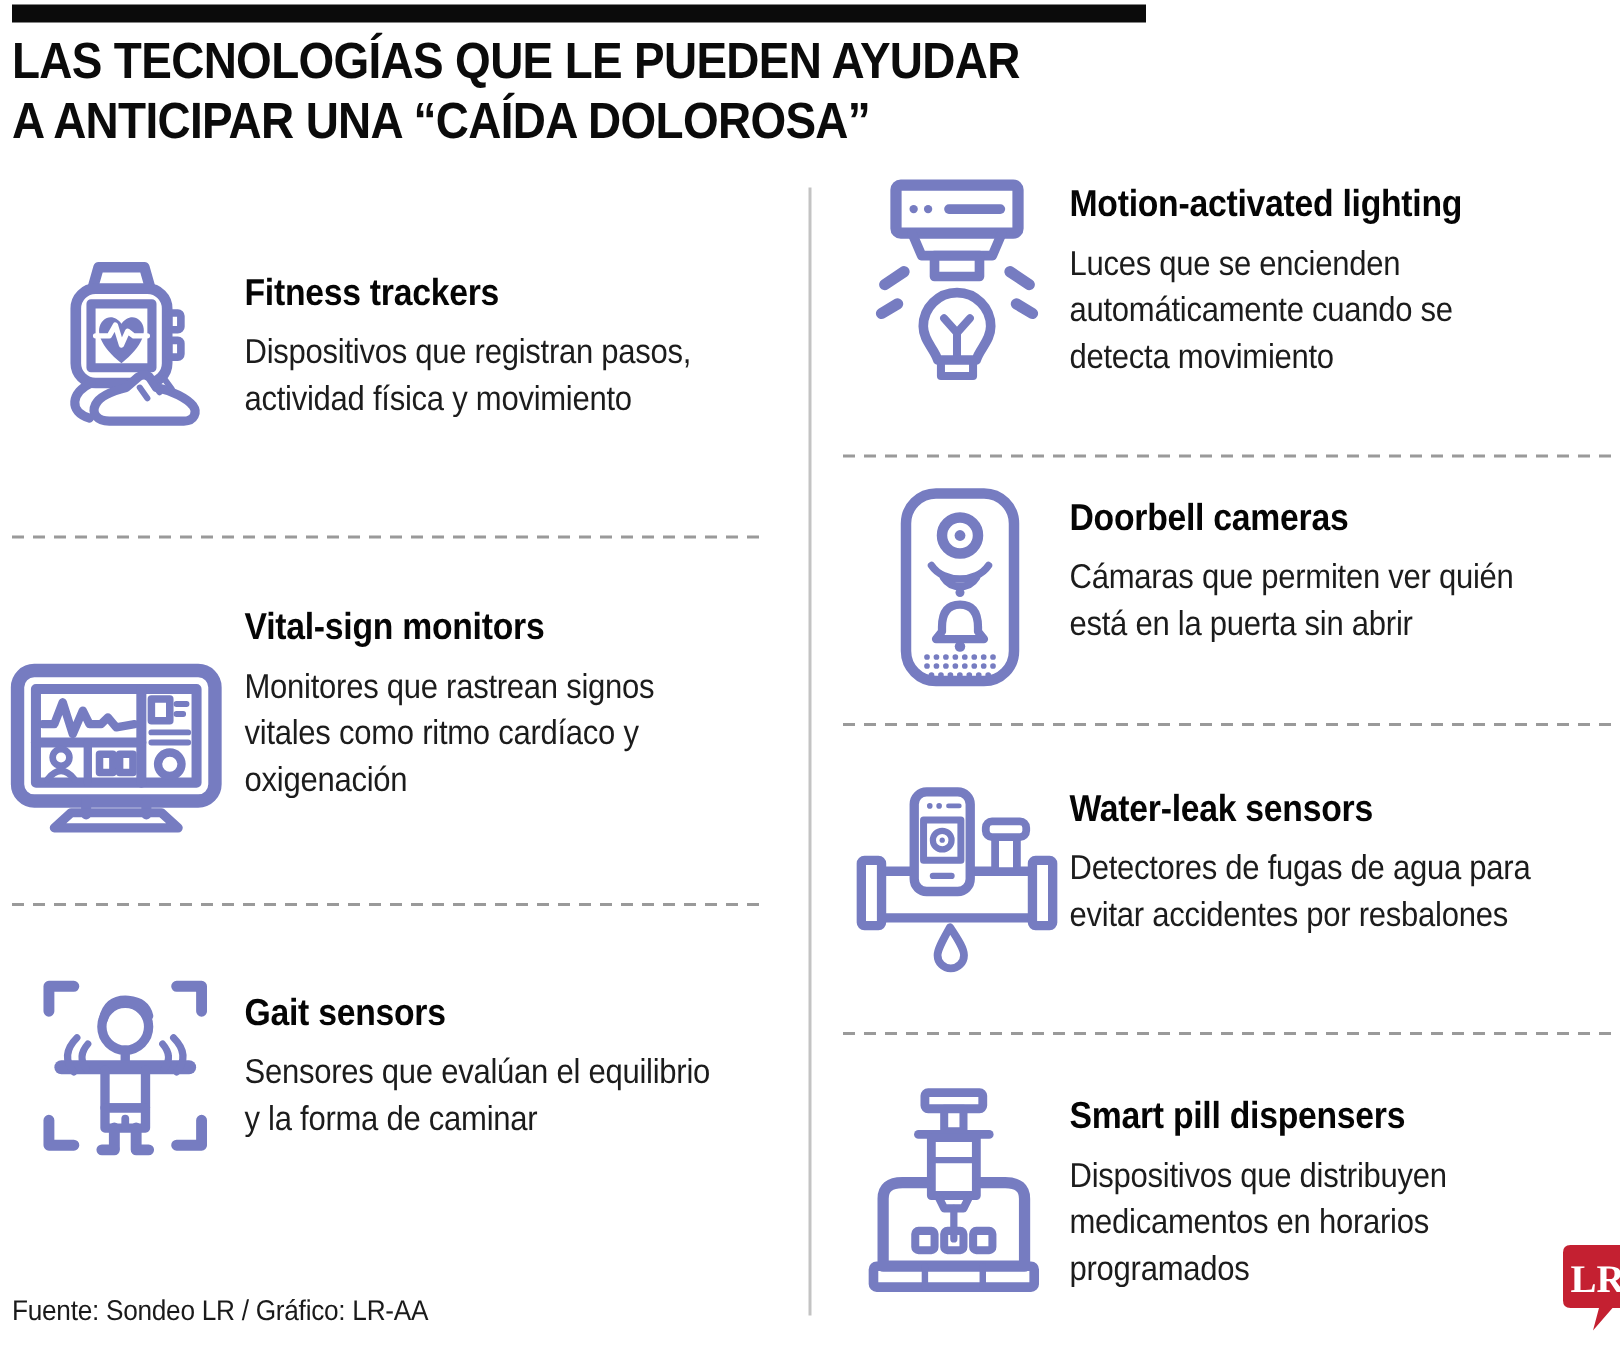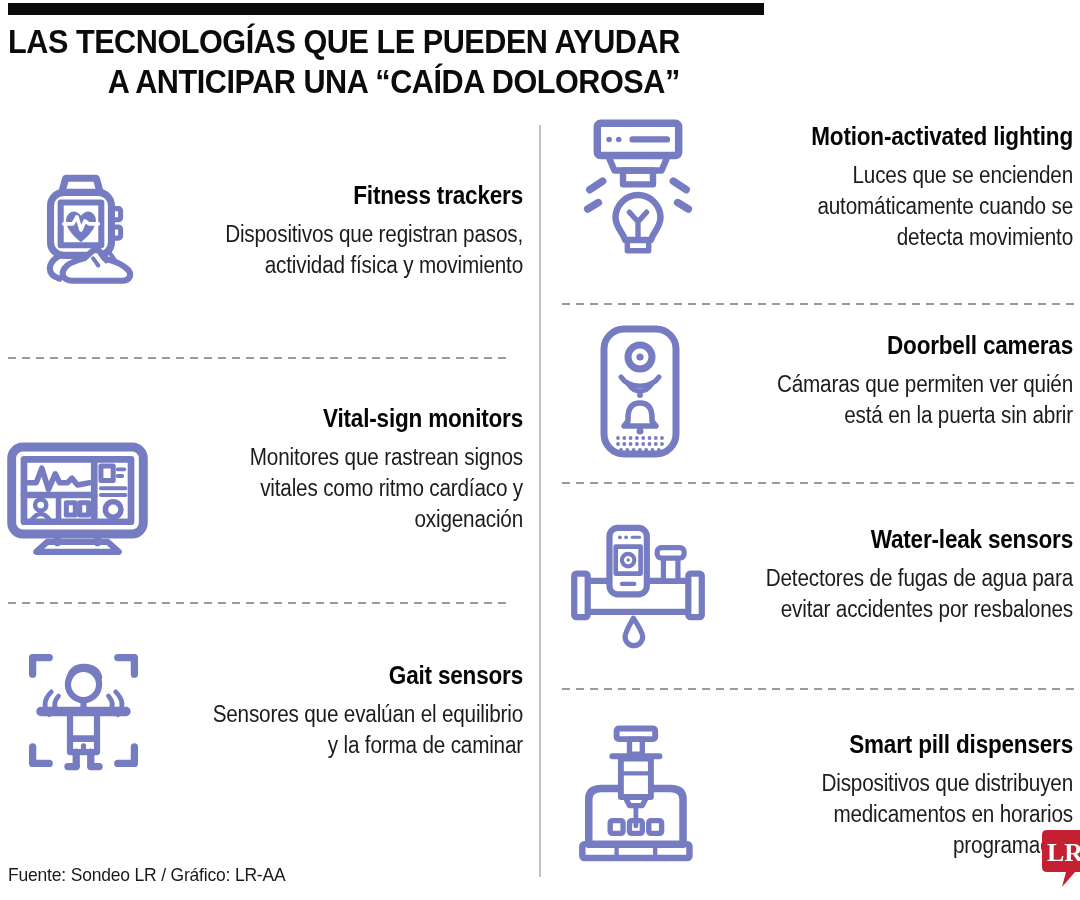--- a/index.html
+++ b/index.html
@@ -10,21 +10,20 @@
   }
   *{margin:0;padding:0;box-sizing:border-box;}
   html,body{background:#fff;}
   .stage{
     position:relative;
     width:1080px;height:900px;
     background:#fff;
     overflow:hidden;
     font-family:"Liberation Sans",sans-serif;
     color:#111;
-    text-align:right;
   }
   .topbar{position:absolute;left:8px;top:3px;width:756px;height:12px;background:#0b0b0b;}
   .title{
     position:absolute;left:8px;top:21px;
     font-size:34px;line-height:40px;font-weight:700;color:#0b0b0b;
     letter-spacing:-0.5px;white-space:pre-line;
     transform:scaleX(0.9);transform-origin:0 0;
   }
   .vline{position:absolute;left:539px;top:125px;width:2px;height:752px;background:var(--vline);}
   .hdash{

